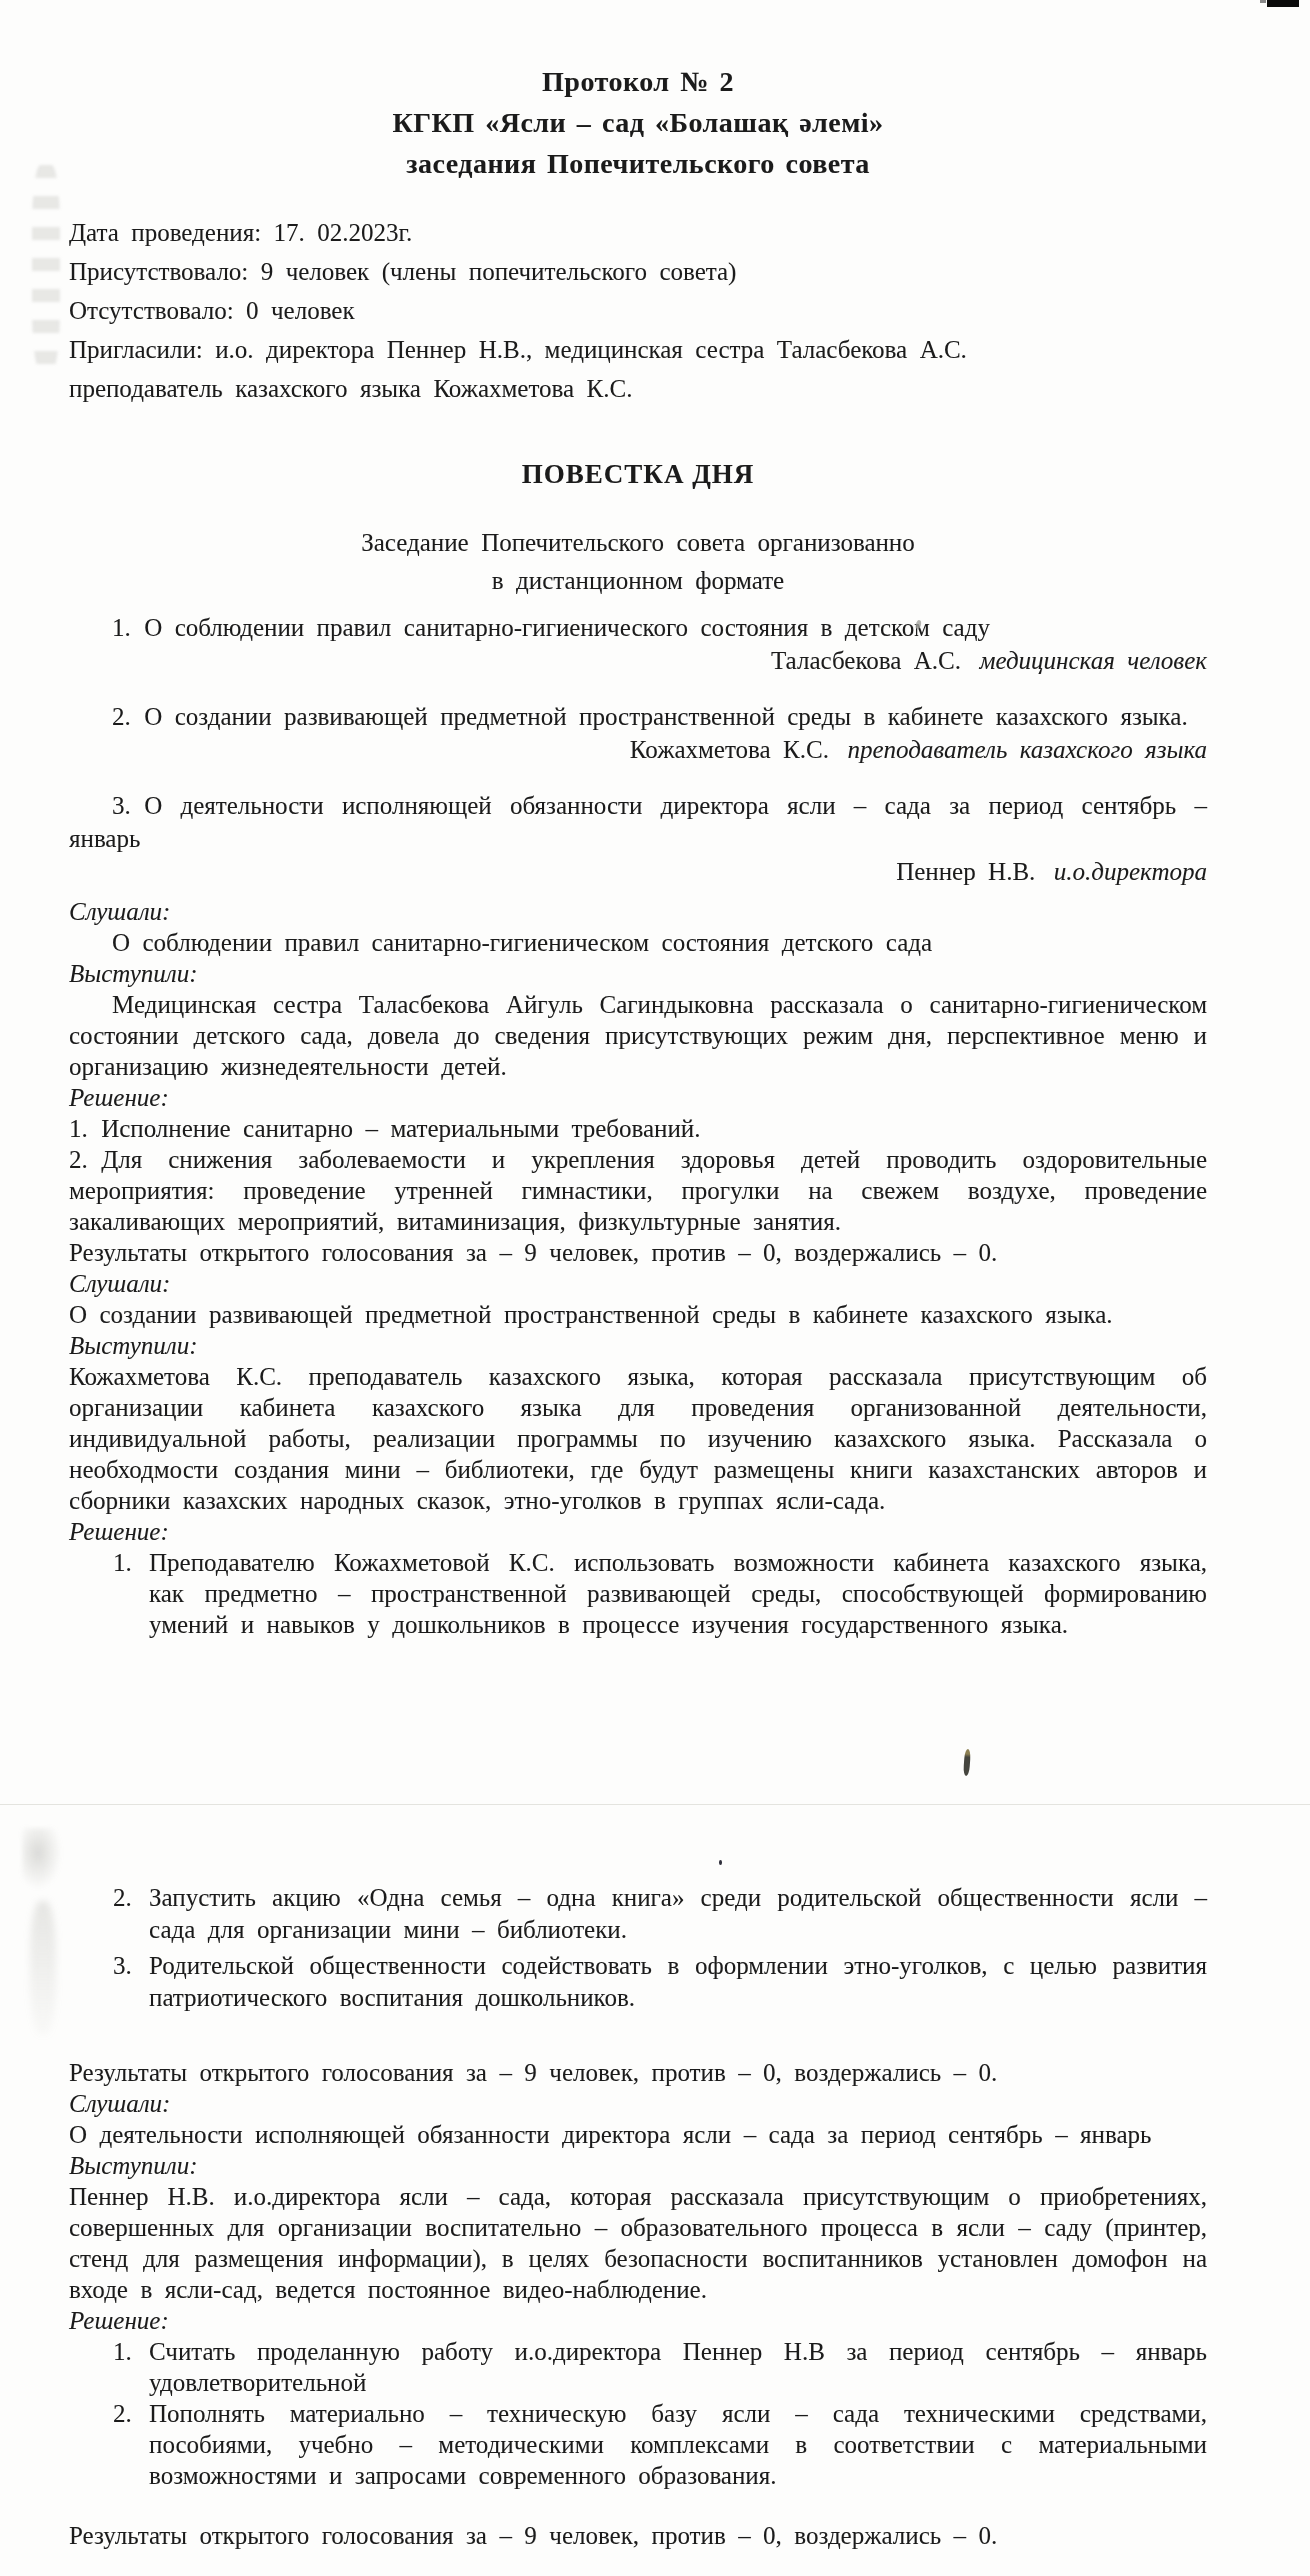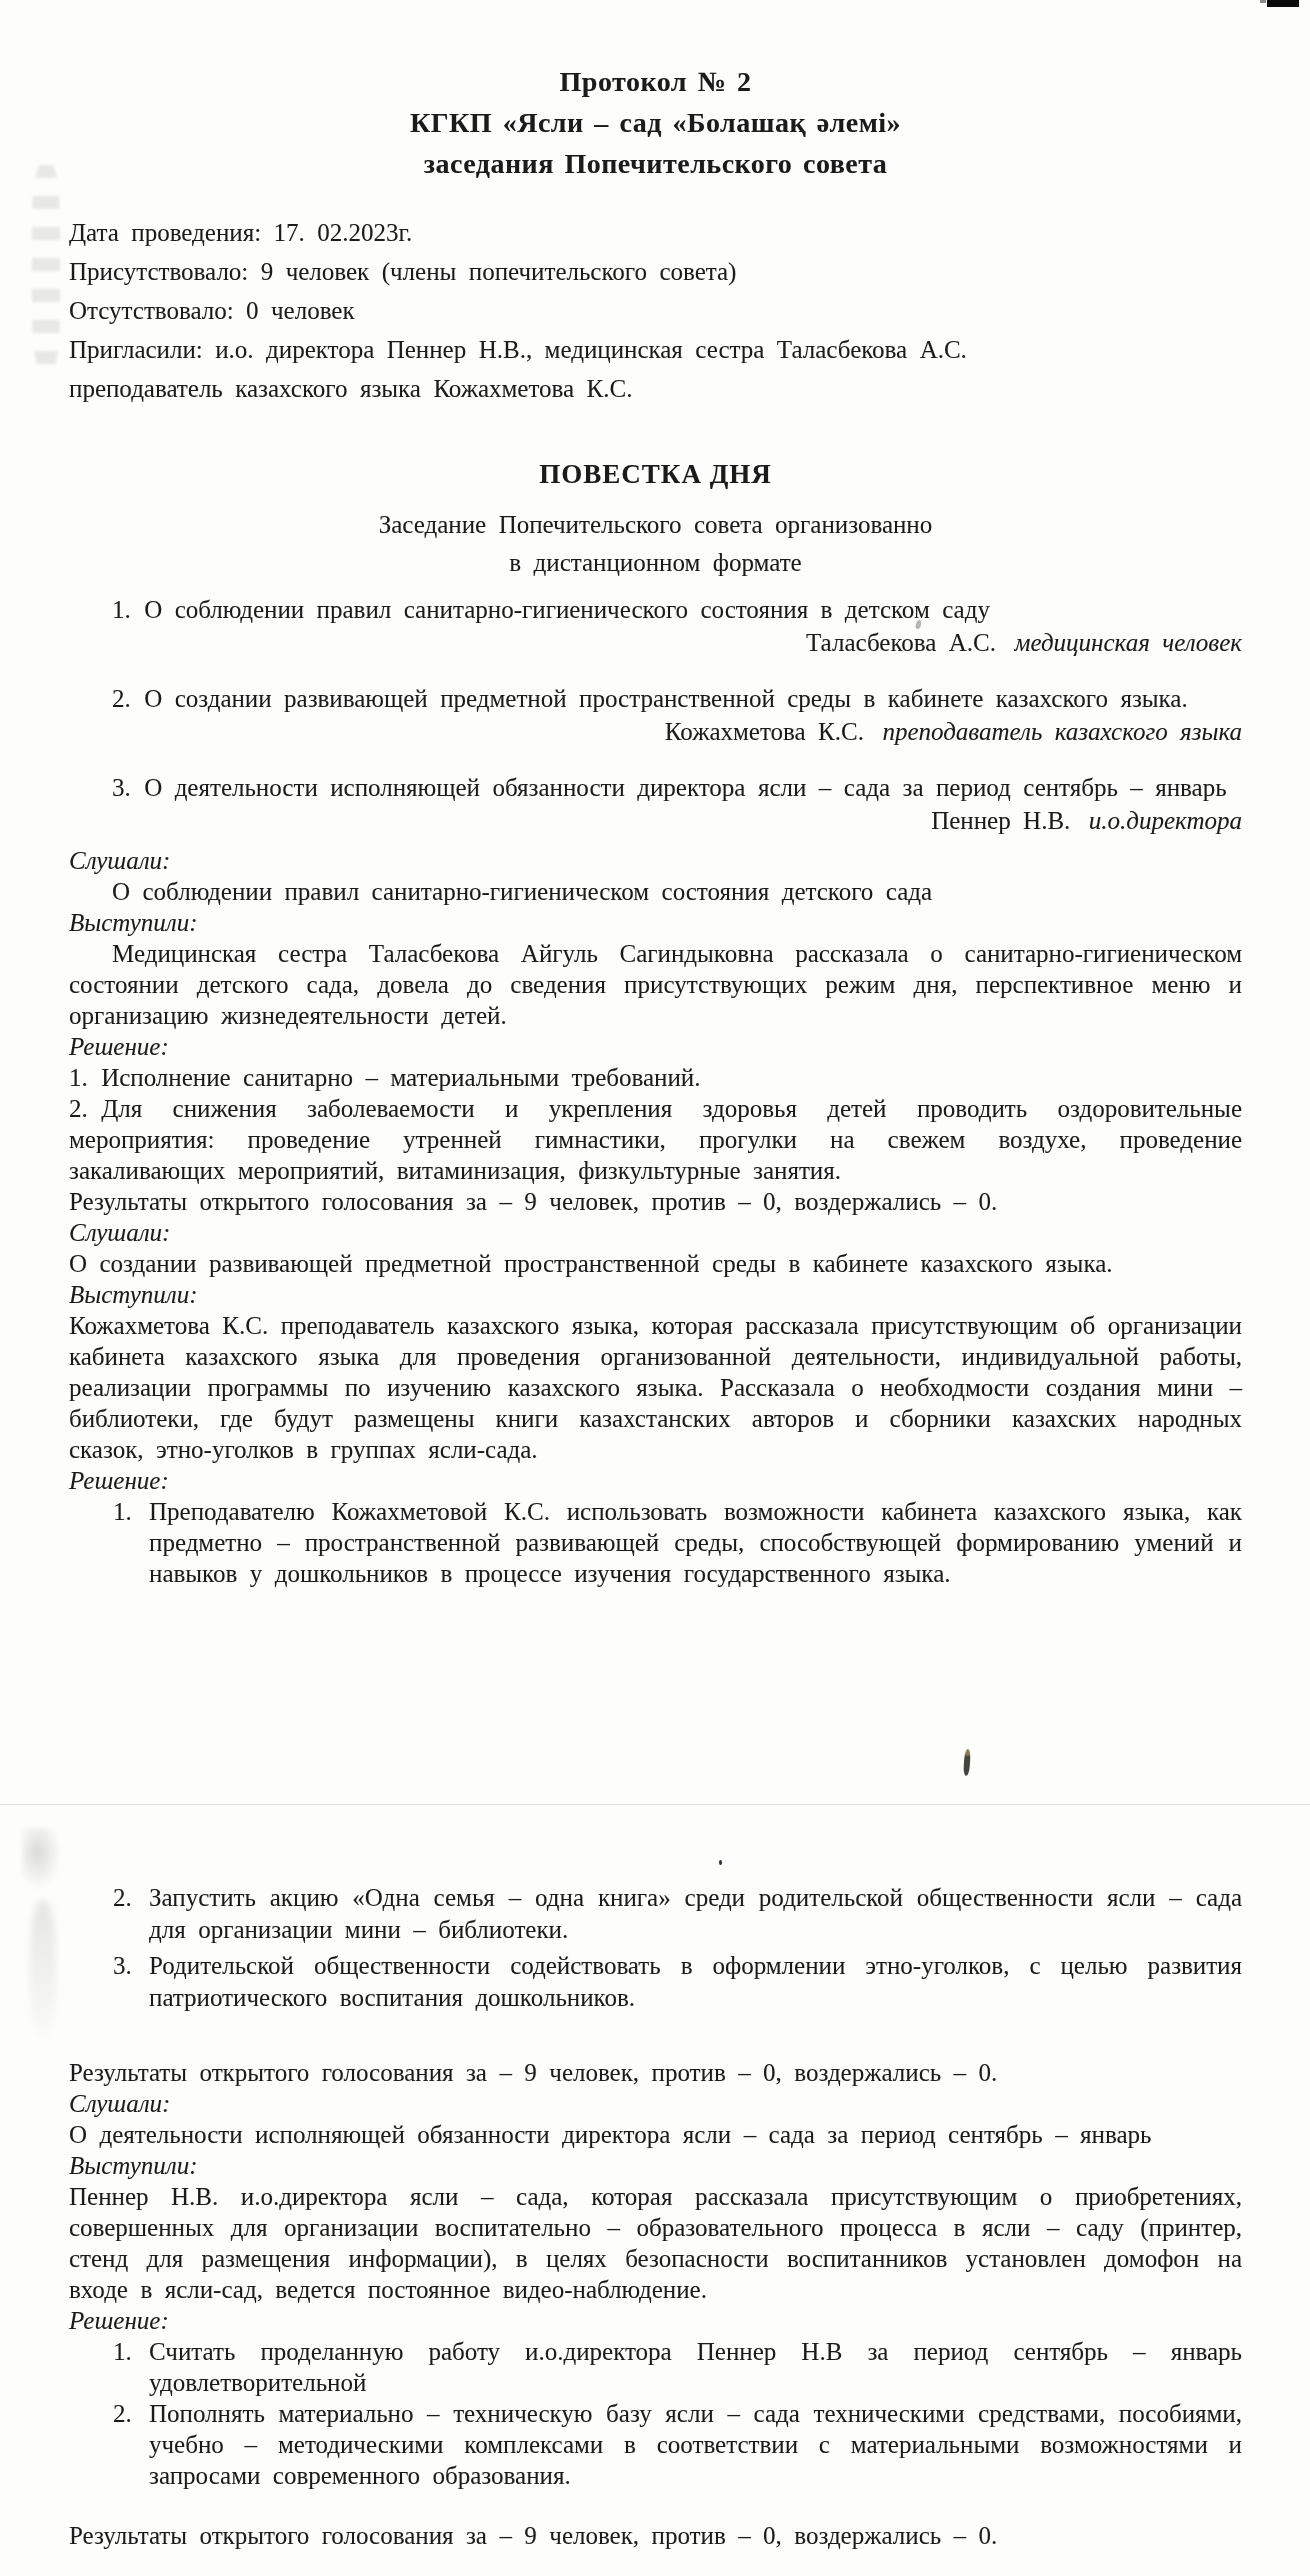--- a/index.html
+++ b/index.html
@@ -12,21 +12,21 @@
     font-family:"Liberation Serif","DejaVu Serif",serif;
     color:#1b1b1b;
   }
   .page{
     position:absolute;
     left:0;
     width:1311px;
     height:1805px;
     box-sizing:border-box;
     padding-left:69px;
-    padding-right:69px;
+    padding-right:104px;
     overflow:hidden;
     text-shadow:0.3px 0.4px 0 rgba(20,20,20,.20);
   }
   #page1{top:0;padding-top:61px;}
   #page2{top:1805px;padding-top:77px;}
 
   .t{font-size:25px;line-height:31px;word-spacing:6.2px;margin:0;}
   .just{text-align:justify;}
   .center{text-align:center;}
   .lbl{font-style:italic;}
@@ -44,21 +44,21 @@
   .meta{margin-top:29px;}
   .meta .t{line-height:39px;}
   .agenda-head{
     margin-top:51px;
     text-align:center;
     font-weight:bold;
     font-size:27px;
     line-height:31px;
     letter-spacing:1px;
   }
-  .agenda-intro{margin-top:16px;font-family:Liberation Serif, serif;}
+  .agenda-intro{margin-top:34px;font-family:Liberation Serif, serif;}
   .agenda-intro .t{line-height:38px;}
   .agenda-list{margin-top:11.3px;}
   .agenda-list .t{line-height:33px;}
   .gap44{height:23px;}
   .minutes{margin-top:8.2px;}
 
   .spk{text-align:right;}
   .spk .role{font-style:italic;margin-left:18.5px;}
 
   .hang{display:flex;}

